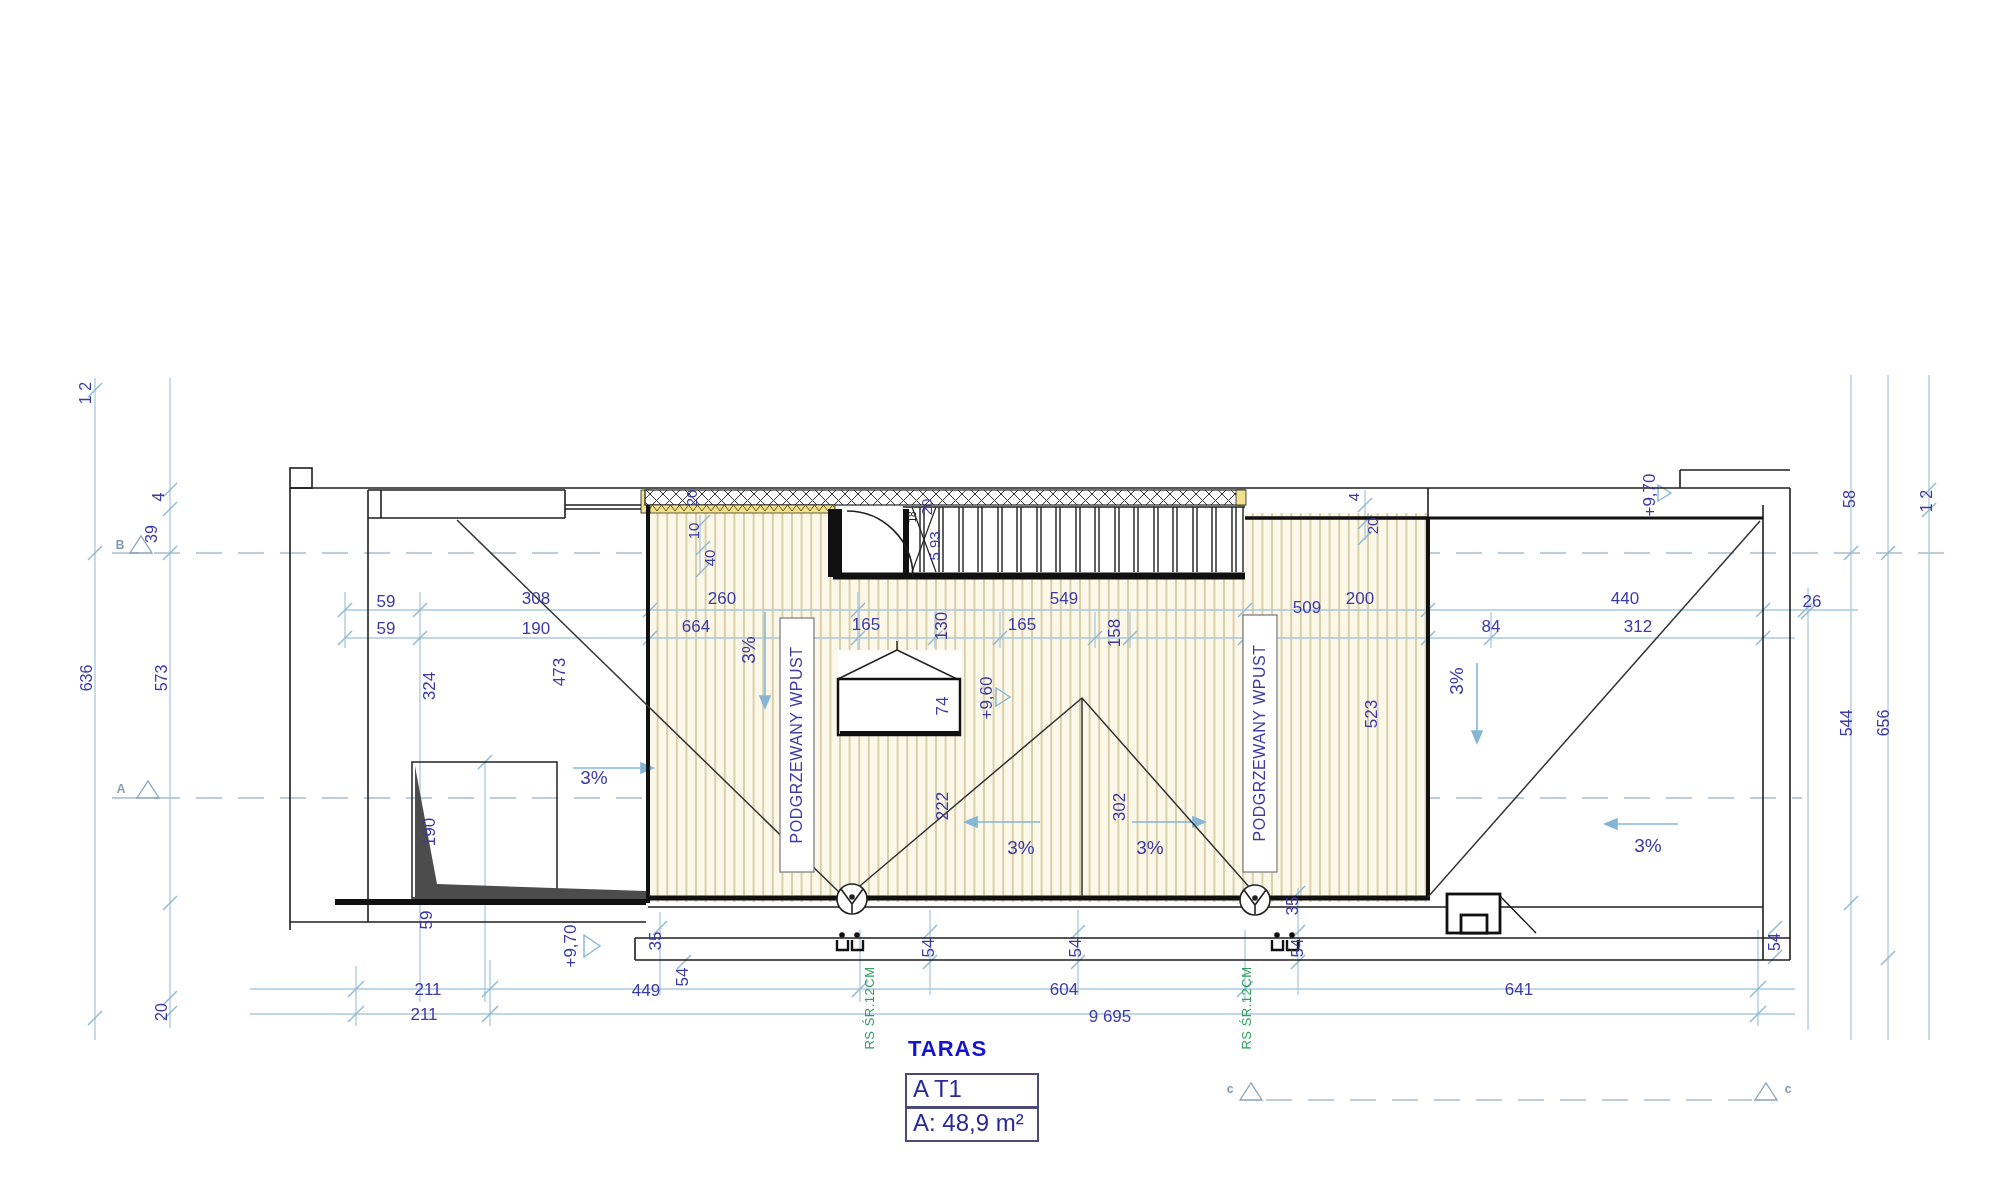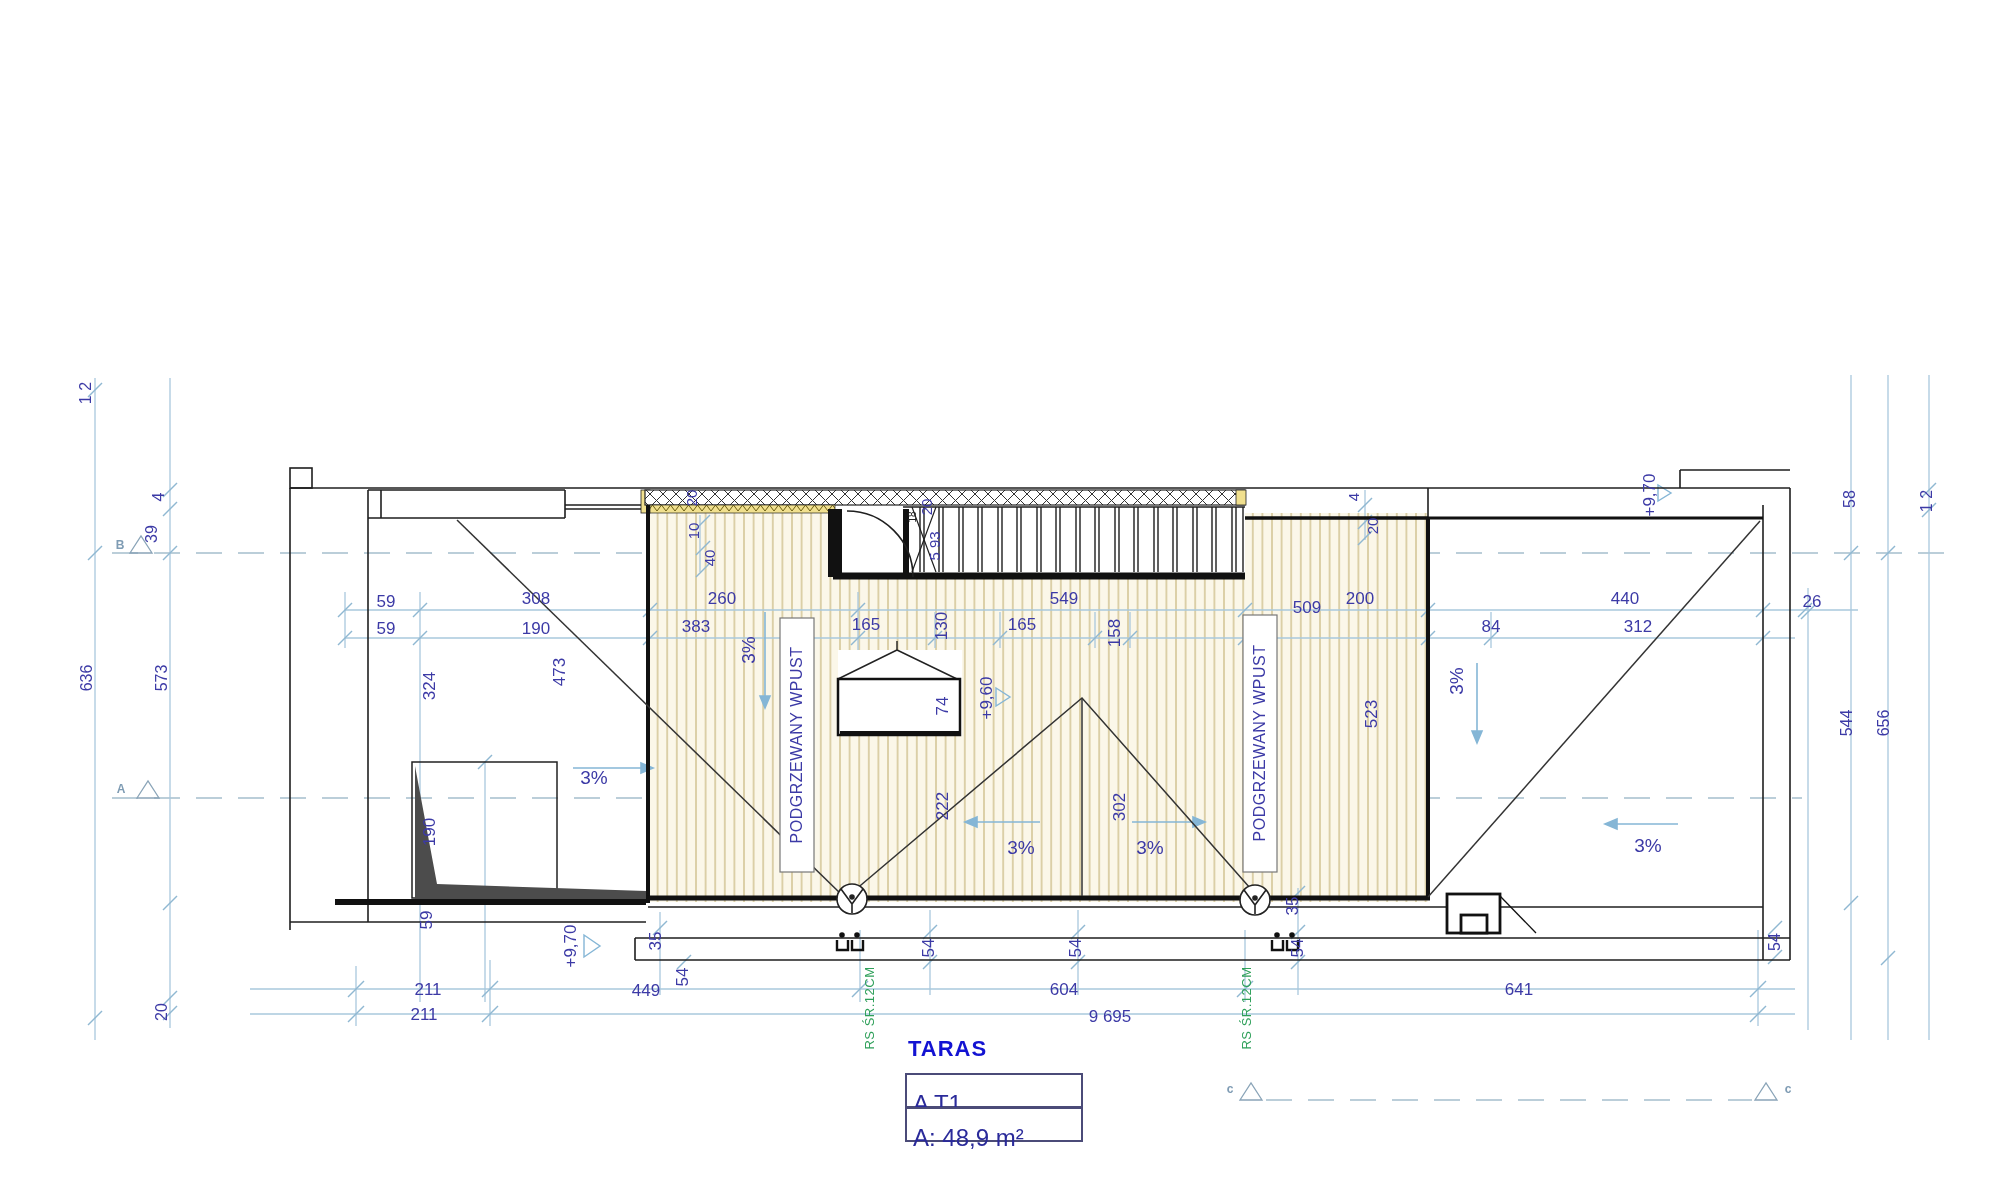--- a/index.html
+++ b/index.html
@@ -10,22 +10,22 @@
      white-space:nowrap;line-height:1;}
   .r{transform:translate(-50%,-50%) rotate(-90deg);}
   .chain{font-size:16px;}
   .sm{font-size:15px;}
   .xs{font-size:10px;color:#222;}
   .slope{font-size:19px;}
   .sec{font-size:12px;color:#7f9cb4;font-weight:bold;}
   .grn{font-size:13px;color:#2fa05a;letter-spacing:.5px;}
   .wpust{font-size:16px;letter-spacing:.5px;color:#3c3aa6;}
   .title{position:absolute;font-size:22px;font-weight:bold;color:#1313d2;letter-spacing:1px;}
-  .tbox{position:absolute;width:178px;height:35px;border:2px solid #4b4b78;box-sizing:border-box;
-        color:#2a2a9a;font-size:24px;padding:15px 6px;background:#fff;}
+  .tbox{position:absolute;width:134px;height:35px;border:2px solid #4b4b78;box-sizing:border-box;
+        color:#2a2a9a;font-size:24px;padding:0 6px;background:#fff;}
 </style>
 </head>
 <body>
 
 <div id="stage">
 
 <svg id="plan-svg" width="2000" height="1182" viewBox="0 0 2000 1182">
   <defs>
     <pattern id="deckp" width="9.6" height="12" patternUnits="userSpaceOnUse">
       <rect width="9.6" height="12" fill="#fbf7e9"></rect>
@@ -403,21 +403,21 @@
   <span class="d" style="left:386px;top:601px">59</span>
   <span class="d" style="left:536px;top:598px">308</span>
   <span class="d" style="left:722px;top:598px">260</span>
   <span class="d" style="left:1064px;top:598px">549</span>
   <span class="d" style="left:1360px;top:598px">200</span>
   <span class="d" style="left:1625px;top:598px">440</span>
   <span class="d" style="left:1812px;top:601px">26</span>
 
   <span class="d" style="left:386px;top:628px">59</span>
   <span class="d" style="left:536px;top:628px">190</span>
-  <span class="d" style="left:696px;top:626px">383</span>
+  <span class="d" style="left:696px;top:626px">664</span>
   <span class="d" style="left:866px;top:624px">165</span>
   <span class="d r" style="left:941px;top:626px">130</span>
   <span class="d" style="left:1022px;top:624px">165</span>
   <span class="d r" style="left:1114px;top:633px">158</span>
   <span class="d" style="left:1307px;top:607px">509</span>
   <span class="d" style="left:1491px;top:626px">84</span>
   <span class="d" style="left:1638px;top:626px">312</span>
 
   <span class="d" style="left:428px;top:989px">211</span>
   <span class="d" style="left:646px;top:990px">449</span>

